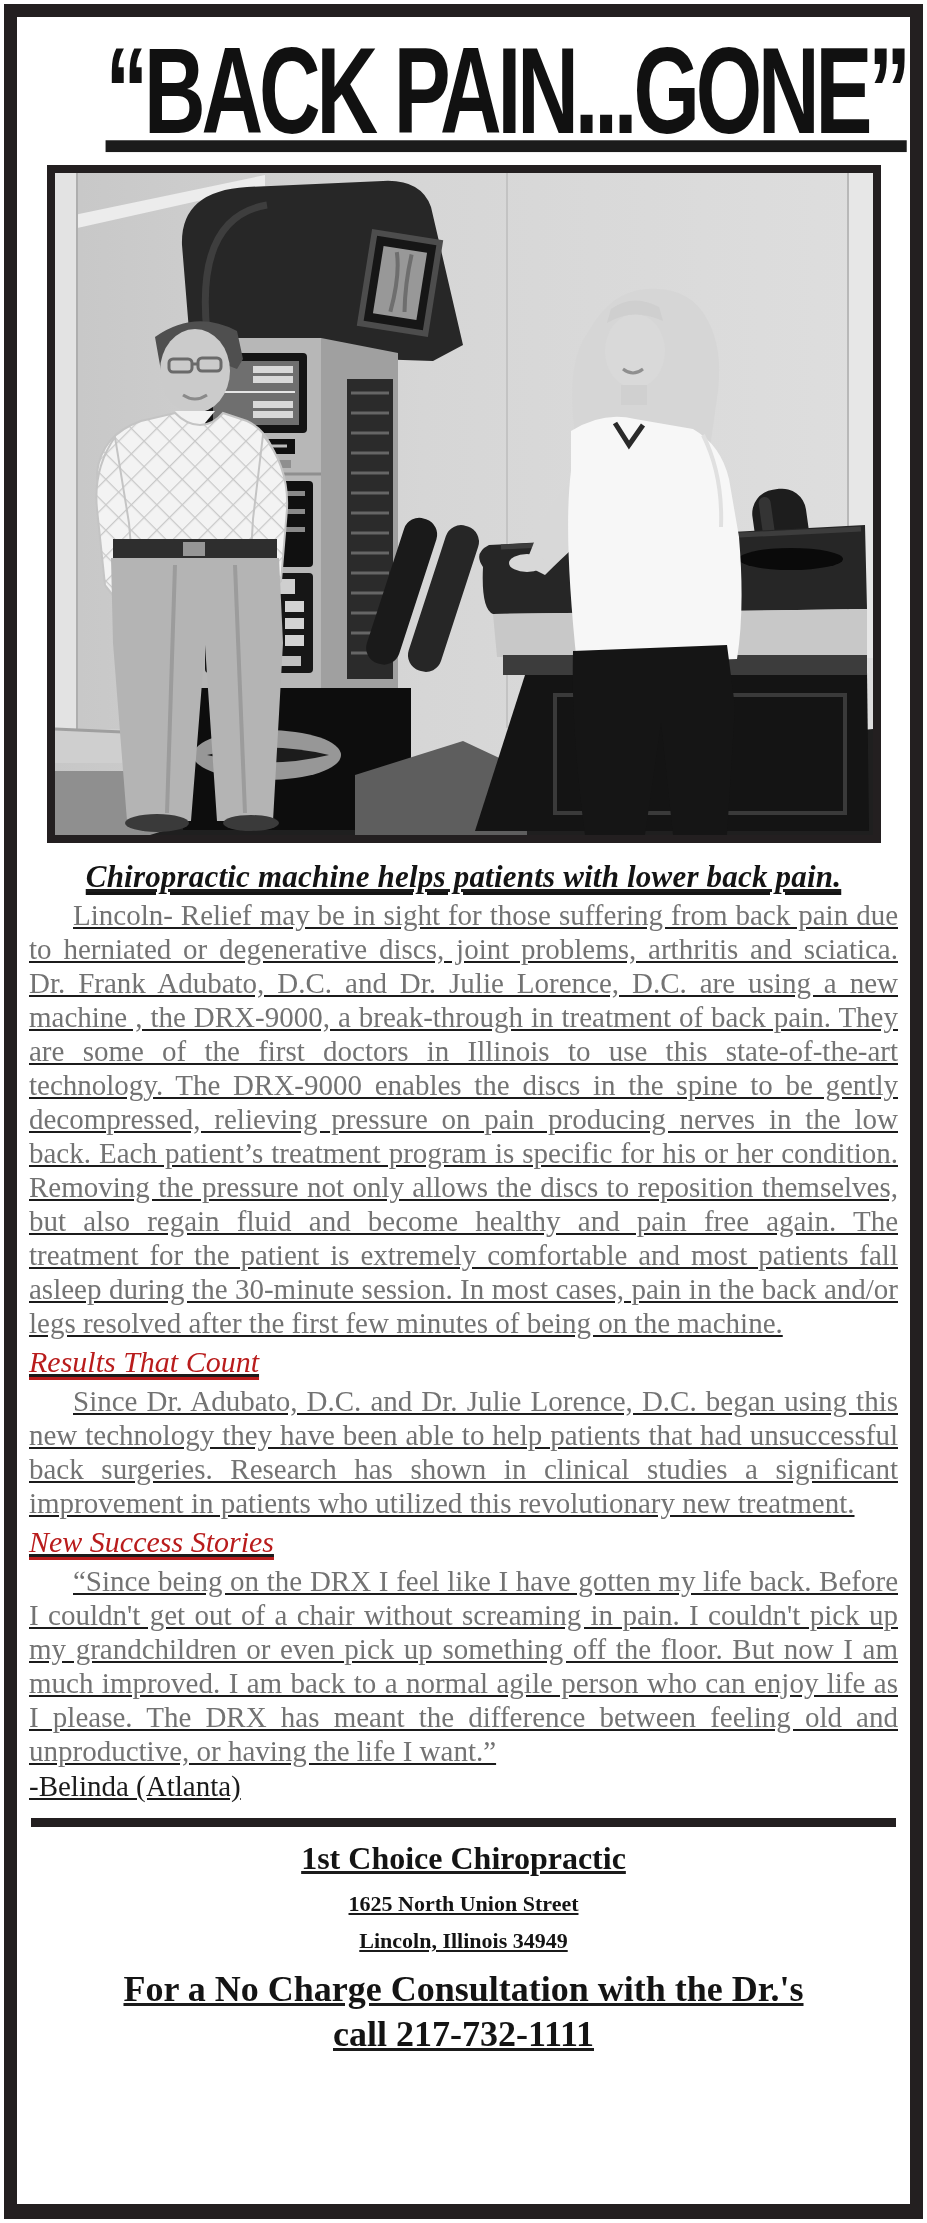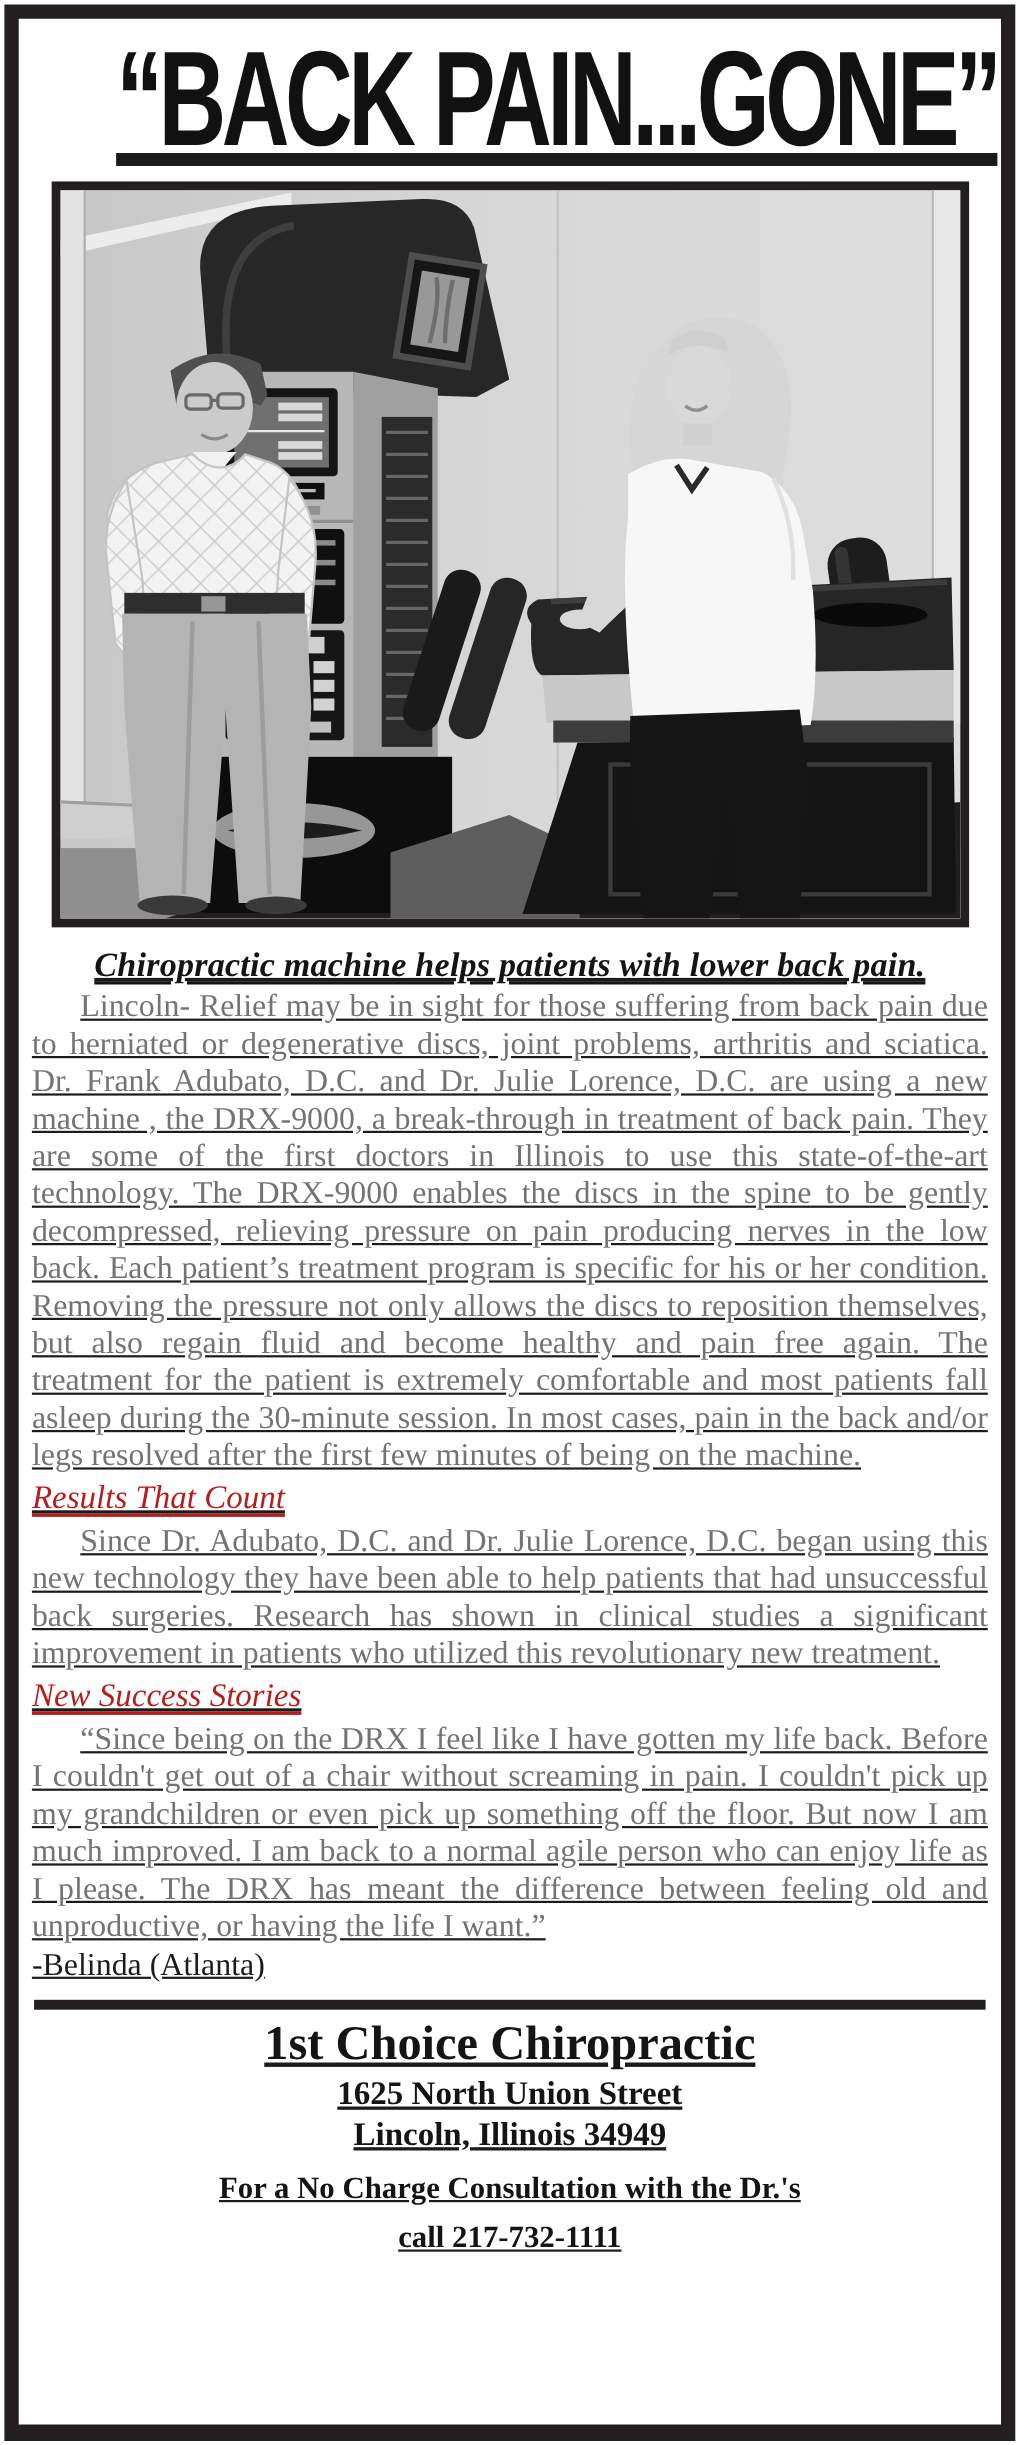--- a/index.html
+++ b/index.html
@@ -39,23 +39,23 @@
   }
   .indent { text-indent: 44px; }
   .section-title {
     margin: 3px 2px 2px 2px; font-size: 30px; line-height: 38px;
     font-style: italic; text-decoration: underline; text-underline-offset: 5px;
     text-decoration-thickness: 2.5px; color: #b91c1c;
   }
   .attribution { margin: 0 2px; font-size: 29px; line-height: 36px; text-align: left; }
   .divider { border: 0; height: 9px; background: #231f20; margin: 14px 4px 4px 4px; }
   .footer { text-align: center; font-weight: bold; color: #141414; }
-  .clinic-name { font-size: 44px; line-height: 54px; text-align: center; }
-  .address-line { font-size: 30px; line-height: 37px; }
-  .cta-line { font-size: 28px; line-height: 45px; }
+  .clinic-name { font-size: 32px; line-height: 54px; text-align: center; }
+  .address-line { font-size: 22px; line-height: 37px; }
+  .cta-line { font-size: 36px; line-height: 45px; }
   .cta-block { margin-top: 8px; }
 </style>
 </head>
 <body>
 
 <div class="page">
   <div class="ad">
 
     <h1 class="headline">“BACK PAIN...GONE”</h1>
 

